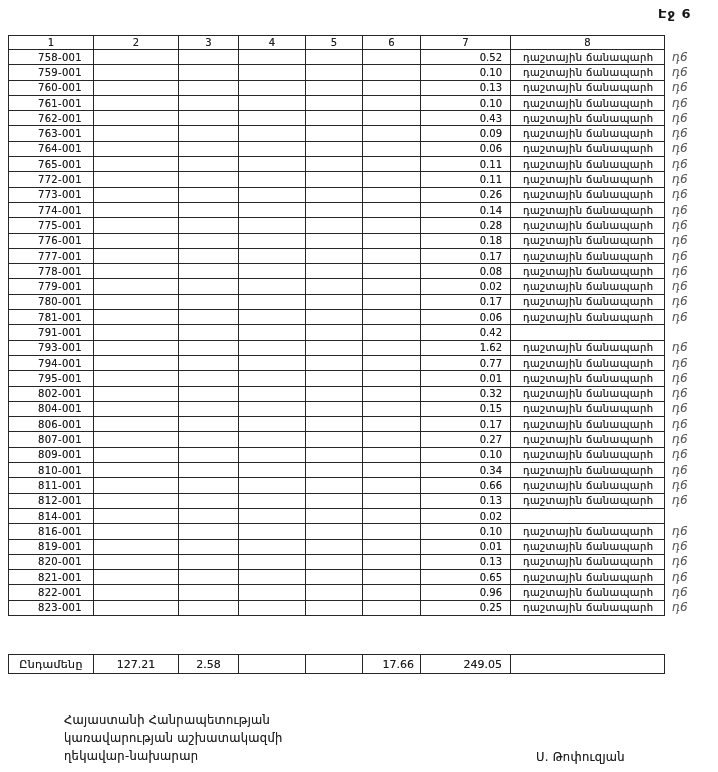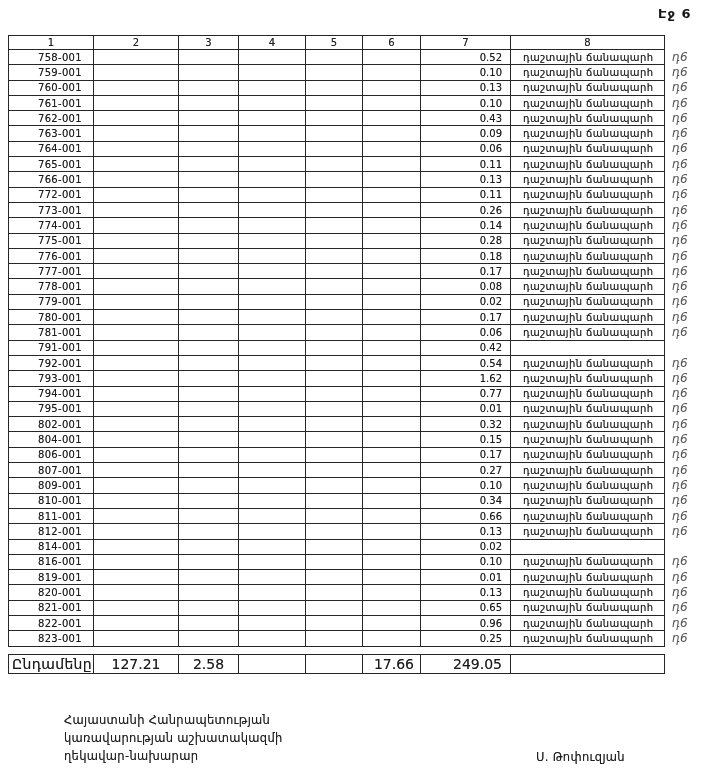--- a/index.html
+++ b/index.html
@@ -57,21 +57,21 @@
     text-shadow: none;
   }
 
   .totals-table {
     position: absolute; top: 654px; left: 8px;
     width: 656px;
   }
   .totals-table td {
     border: 1px solid #262626;
     height: 19px;
-    font-size: 14px;
+    font-size: 11px;
     padding: 0 3px;
     white-space: nowrap;
     overflow: hidden;
     vertical-align: middle;
     text-shadow: 0 0 0.4px rgba(20,20,20,0.55);
   }
   .totals-table td.t1 { text-align: center; letter-spacing: 0.3px; }
   .totals-table td.t2, .totals-table td.t3 { text-align: center; }
   .totals-table td.t6 { text-align: right; padding-right: 6px; }
   .totals-table td.t7 { text-align: right; padding-right: 8px; }
@@ -203,31 +203,20 @@
           <td class="c2"></td>
           <td class="c3"></td>
           <td class="c4"></td>
           <td class="c5"></td>
           <td class="c6"></td>
           <td class="c7">0.11</td>
           <td class="c8">դաշտային ճանապարհ</td>
           <td class="markcell">դ6</td>
         </tr>
         <tr>
-          <td class="c1">766-001</td>
-          <td class="c2"></td>
-          <td class="c3"></td>
-          <td class="c4"></td>
-          <td class="c5"></td>
-          <td class="c6"></td>
-          <td class="c7">0.13</td>
-          <td class="c8">դաշտային ճանապարհ</td>
-          <td class="markcell">դ6</td>
-        </tr>
-        <tr>
           <td class="c1">772-001</td>
           <td class="c2"></td>
           <td class="c3"></td>
           <td class="c4"></td>
           <td class="c5"></td>
           <td class="c6"></td>
           <td class="c7">0.11</td>
           <td class="c8">դաշտային ճանապարհ</td>
           <td class="markcell">դ6</td>
         </tr>
@@ -333,31 +322,20 @@
         <tr>
           <td class="c1">791-001</td>
           <td class="c2"></td>
           <td class="c3"></td>
           <td class="c4"></td>
           <td class="c5"></td>
           <td class="c6"></td>
           <td class="c7">0.42</td>
           <td class="c8"></td>
           <td class="markcell"></td>
-        </tr>
-        <tr>
-          <td class="c1">792-001</td>
-          <td class="c2"></td>
-          <td class="c3"></td>
-          <td class="c4"></td>
-          <td class="c5"></td>
-          <td class="c6"></td>
-          <td class="c7">0.54</td>
-          <td class="c8">դաշտային ճանապարհ</td>
-          <td class="markcell">դ6</td>
         </tr>
         <tr>
           <td class="c1">793-001</td>
           <td class="c2"></td>
           <td class="c3"></td>
           <td class="c4"></td>
           <td class="c5"></td>
           <td class="c6"></td>
           <td class="c7">1.62</td>
           <td class="c8">դաշտային ճանապարհ</td>

